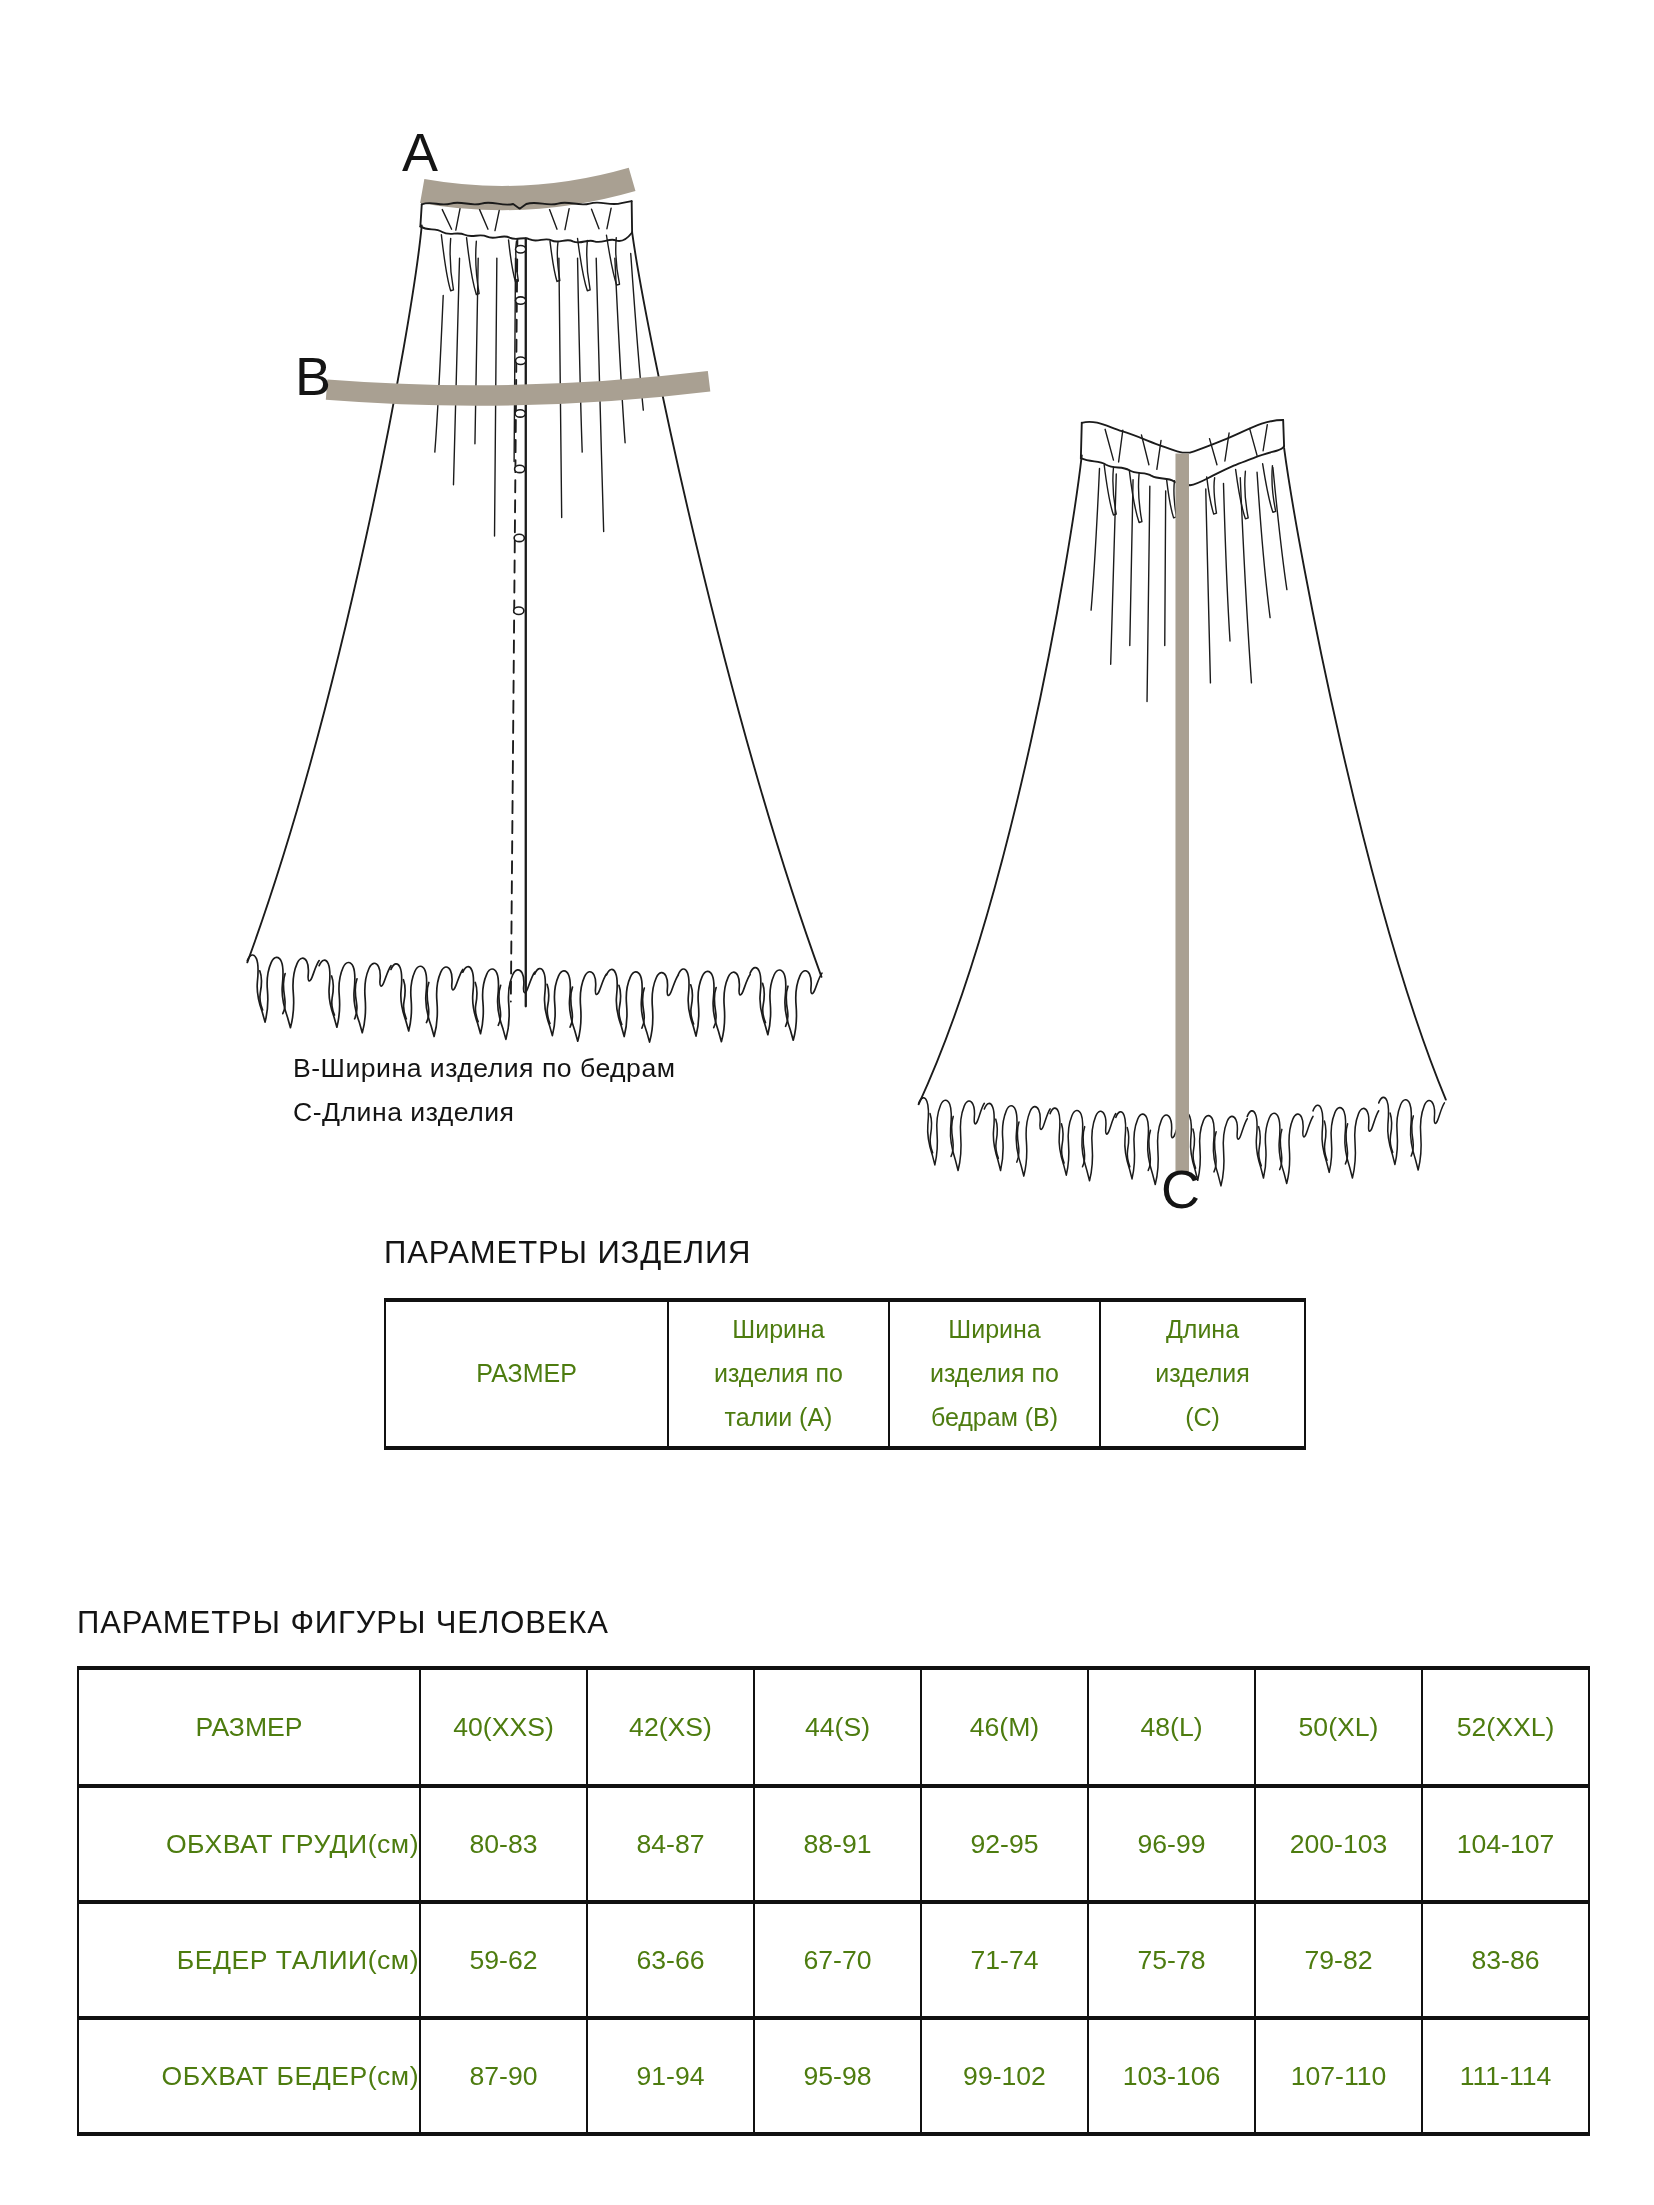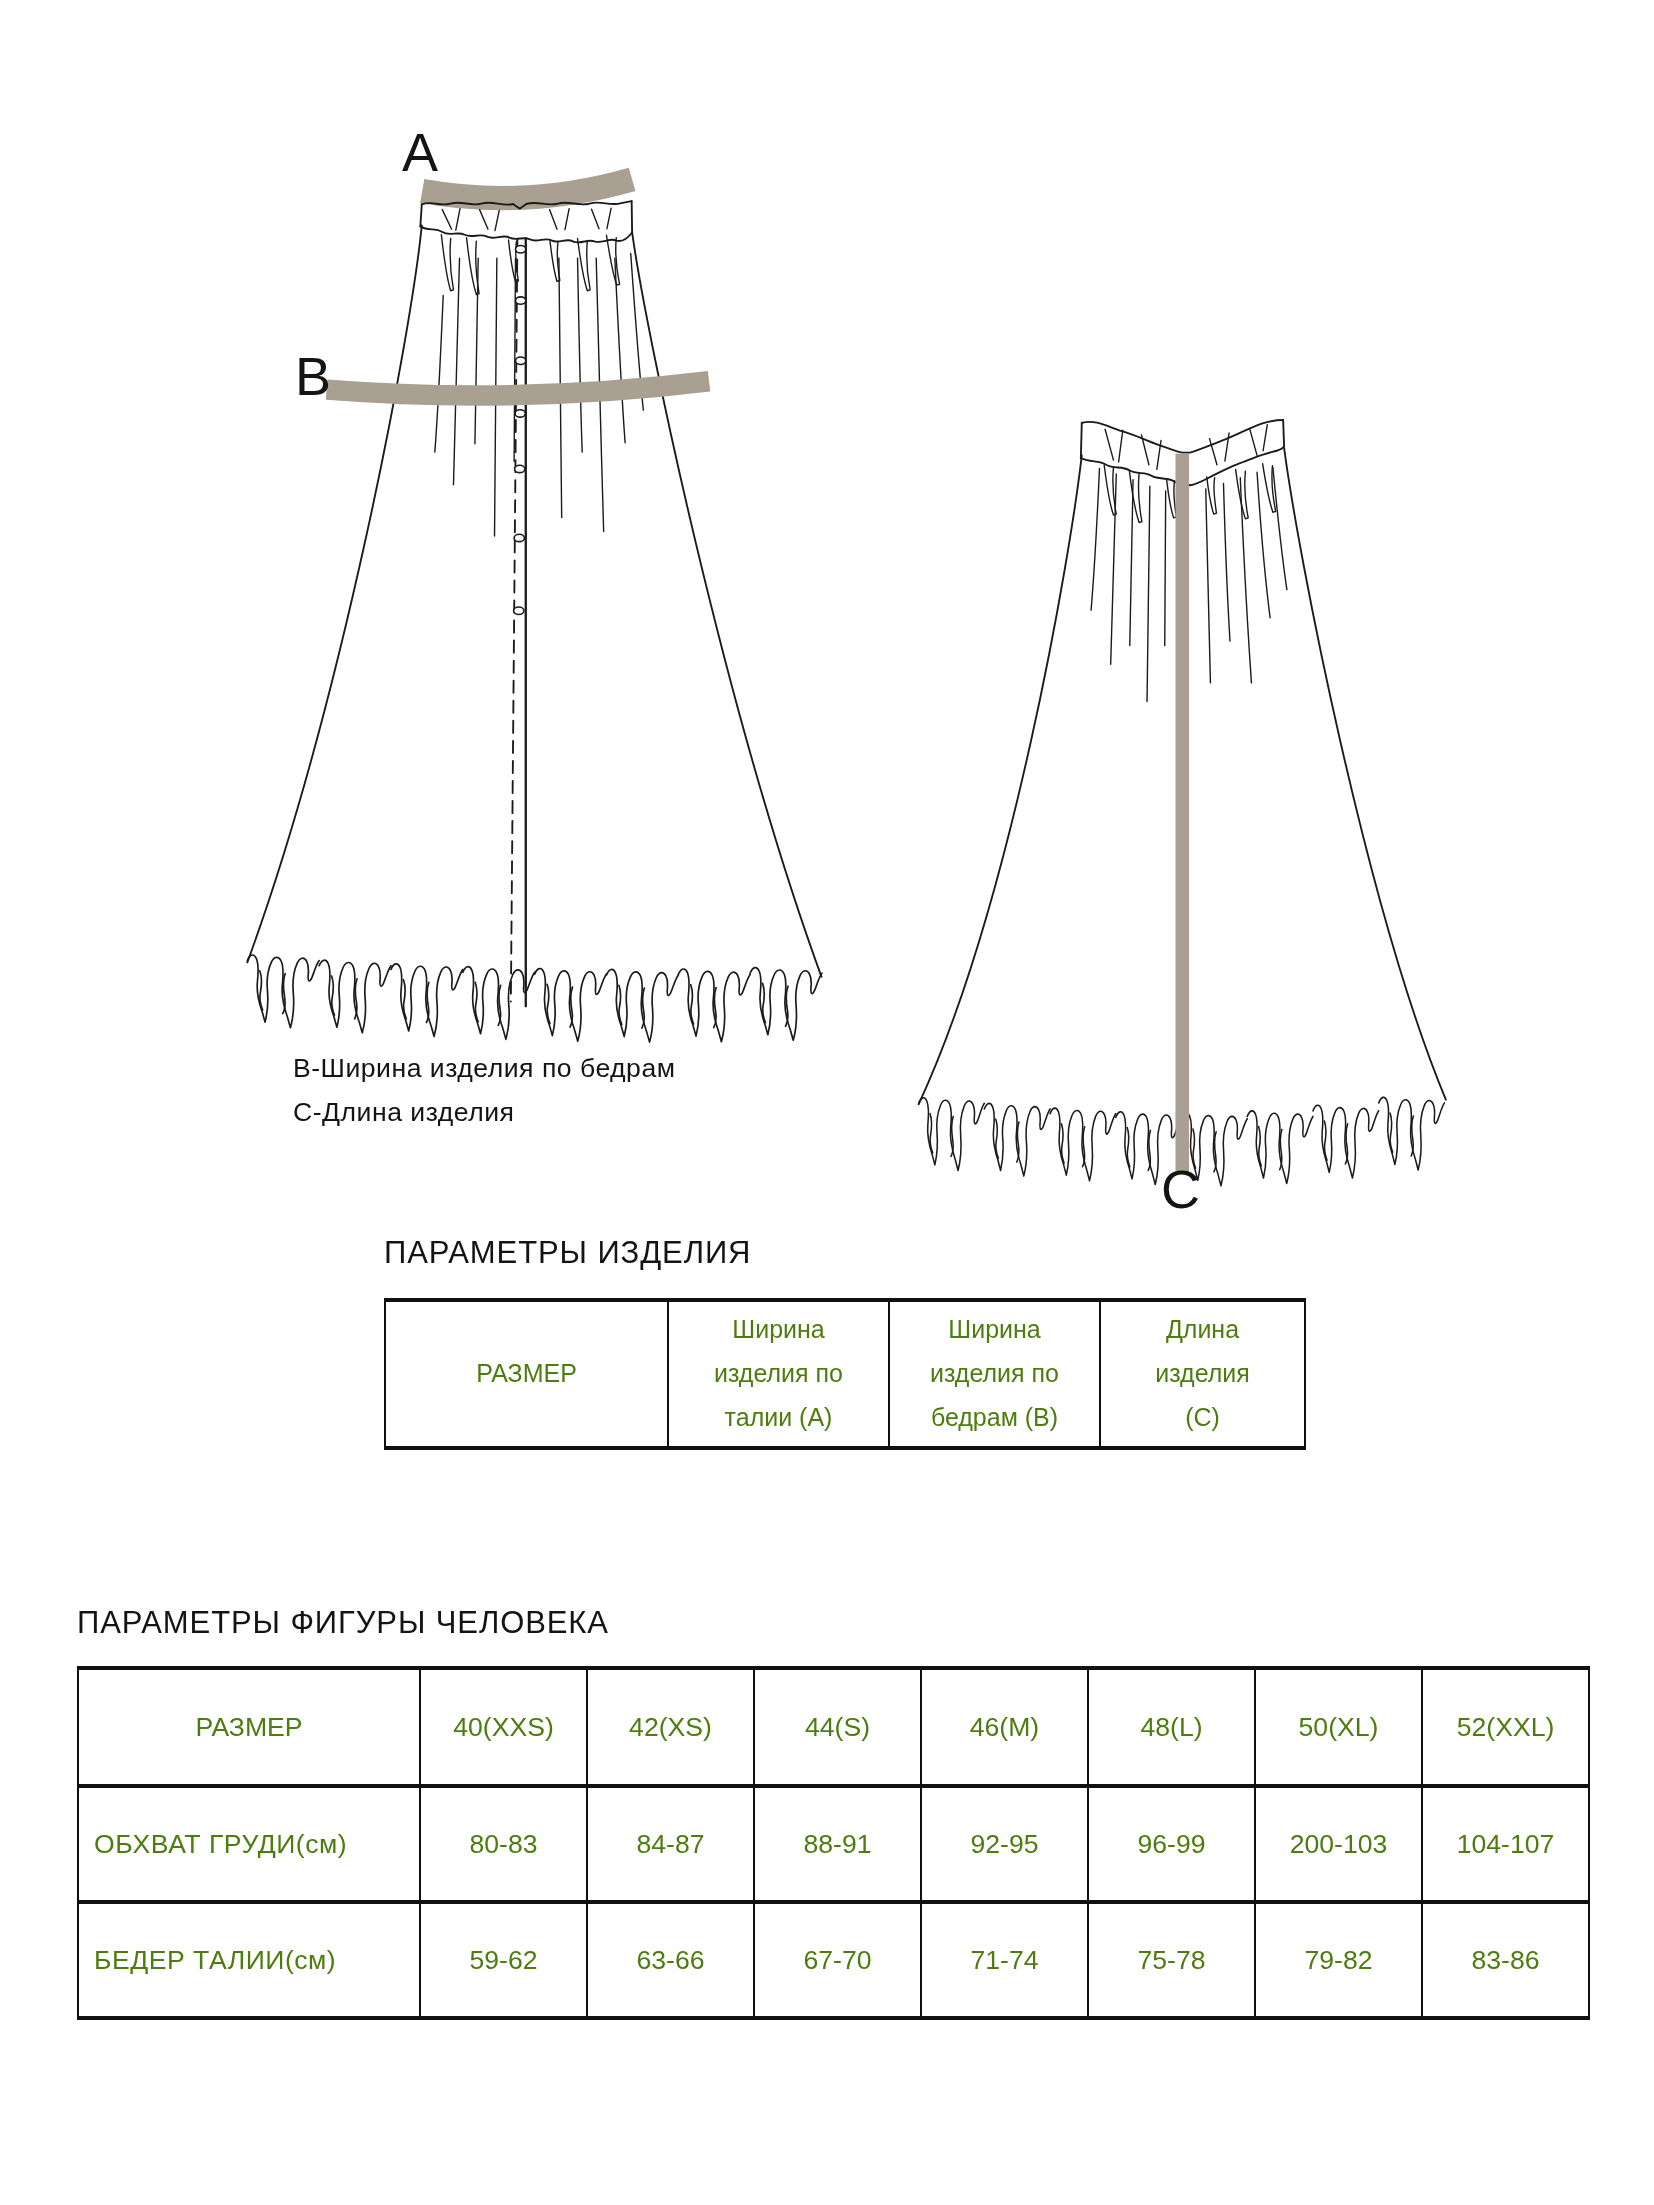--- a/index.html
+++ b/index.html
@@ -19,21 +19,21 @@
     border:2.3px solid #111;border-top-width:4.7px;border-bottom-width:4.7px;
     text-align:center;vertical-align:middle;white-space:pre-line;
     color:#4d7c0f;padding:0;
   }
   .t1{left:384px;top:1298px;width:920px;}
   .t1 .hrow td{height:144px;font-size:25px;line-height:1.75;}
   .t1 .drow td{height:127px;font-size:29px;line-height:1.6;}
   .t2{left:77px;top:1666px;width:1511px;}
   .t2 .hrow td{height:114px;font-size:26.6px;}
   .t2 .drow td{height:112px;font-size:26.6px;}
-  .t2 td.lbl{text-align:left;padding-left:15px;letter-spacing:0.5px;}
+  .t2 td.lbl{text-align:right;padding-left:15px;letter-spacing:0.5px;}
 </style>
 </head>
 <body>
 
 <div class="canvas">
 
   <svg style="left:224px;top:117px;" width="625" height="938" viewBox="0 0 1340 2010">
     <defs>
       <g id="flame" fill="none" stroke="#1b1b1b" stroke-width="3.5" stroke-linecap="round" stroke-linejoin="round">
         <path d="M0,0 C6,-14 14,-16 19,-4 C24,8 23,26 21,46 C19,68 24,90 31,110 L37,132 C42,112 44,88 42,64 C40,42 43,20 50,4 C56,-10 66,-10 71,2 C76,14 75,34 73,54 C71,78 77,102 84,122 L90,144 C96,122 98,96 96,70 C94,46 97,22 104,6 C110,-8 119,-8 124,2 C128,10 128,22 127,32 C126,46 130,48 135,36 C139,26 144,8 150,0"></path>
@@ -221,17 +221,27 @@
       <tr class="drow">
         <td class="lbl">БЕДЕР ТАЛИИ(см)</td>
         <td>59-62</td>
         <td>63-66</td>
         <td>67-70</td>
         <td>71-74</td>
         <td>75-78</td>
         <td>79-82</td>
         <td>83-86</td>
       </tr>
+      <tr class="drow">
+        <td class="lbl">ОБХВАТ БЕДЕР(см)</td>
+        <td>87-90</td>
+        <td>91-94</td>
+        <td>95-98</td>
+        <td>99-102</td>
+        <td>103-106</td>
+        <td>107-110</td>
+        <td>111-114</td>
+      </tr>
     </tbody>
   </table>
 
 </div>
 
 
 </body></html>

